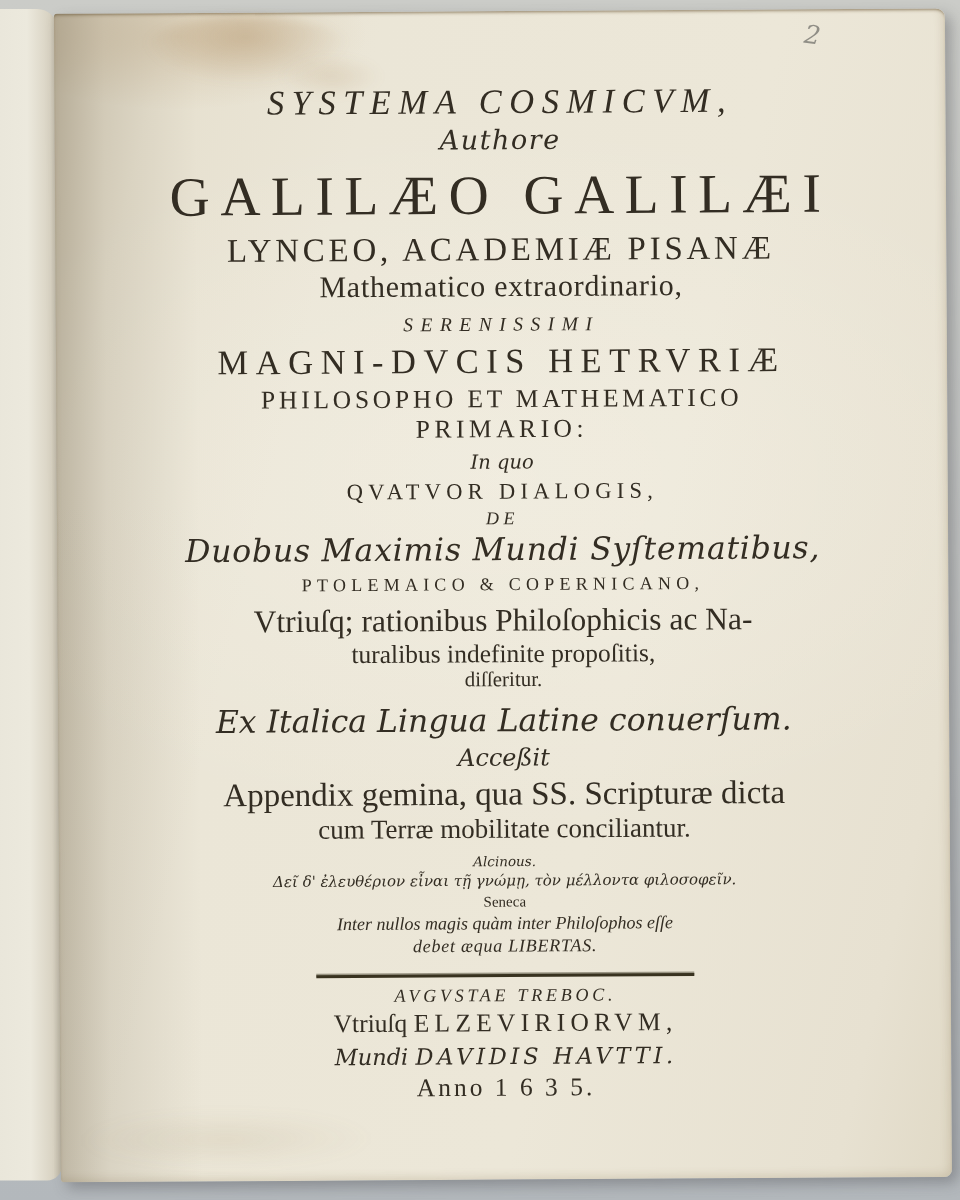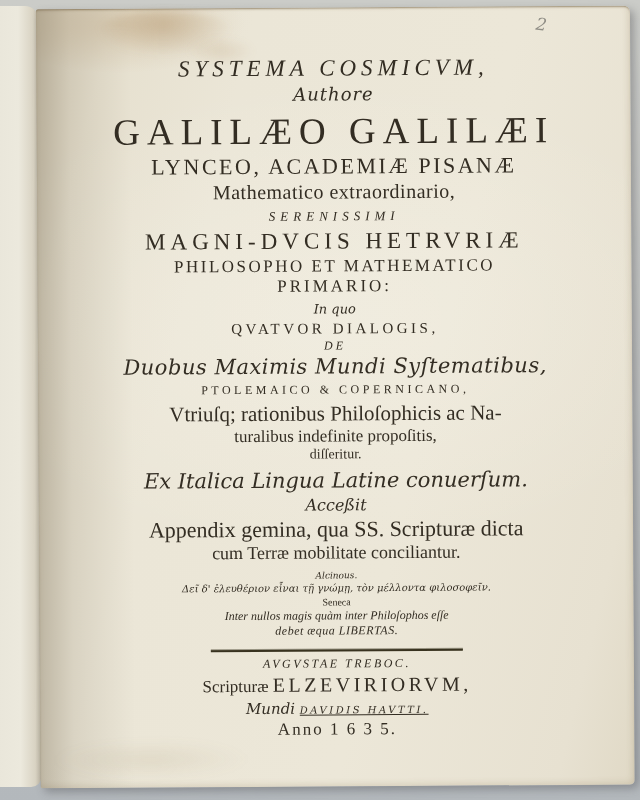--- a/index.html
+++ b/index.html
@@ -76,23 +76,23 @@
   .l-append2    {margin-top:0px; font:normal 18px/1.15 "Liberation Serif",serif;}
   .l-alcinous   {margin-top:8px; font:italic 9px/1.2 "DejaVu Serif",serif;}
   .l-greek      {margin-top:0px; font:italic 10px/1.3 "DejaVu Serif",serif;}
   .l-seneca     {margin-top:2px; font:normal 10px/1.2 "Liberation Serif",serif;}
   .l-inter      {margin-top:0px; font:italic 12px/1.25 "Liberation Serif",serif;}
   .l-debet      {margin-top:0px; font:italic 12px/1.25 "Liberation Serif",serif;letter-spacing:0.5px;}
   .rule{margin:11px auto 0 auto;width:252px;height:2px;background:#38321f;
         box-shadow:0 -1px 0 rgba(56,50,31,0.45);}
   .l-place      {margin-top:5px; font:italic 12px/1.2 "Liberation Serif",serif;letter-spacing:2.5px;}
   .l-publisher  {margin-top:2px; font:normal 17px/1.2 "Liberation Serif",serif;}
-  .l-publisher .caps{font-size:20px;letter-spacing:3.5px;}
+  .l-publisher .caps{font-size:17px;letter-spacing:3.5px;}
   .l-printer    {margin-top:2px; font:italic 15px/1.2 "DejaVu Serif",serif;}
-  .l-printer .caps{font-size:10px;letter-spacing:2.5px;text-decoration:underline;}
+  .l-printer .caps{font-size:15px;letter-spacing:2.5px;}
   .l-anno       {margin-top:2px; font:normal 17px/1.2 "Liberation Serif",serif;letter-spacing:2px;}
 </style>
 </head>
 <body>
 
 <div class="scene">
   <div class="endpaper"></div>
 
   <div class="page">
     <div class="gutter-shadow"></div>
@@ -126,18 +126,18 @@
       <div class="l-append2">cum Terræ mobilitate conciliantur.</div>
       <div class="l-alcinous">Alcinous.</div>
       <div class="l-greek">Δεῖ δ' ἐλευθέριον εἶναι τῇ γνώμῃ, τὸν μέλλοντα φιλοσοφεῖν.</div>
       <div class="l-seneca">Seneca</div>
       <div class="l-inter">Inter nullos magis quàm inter Philoſophos eſſe</div>
       <div class="l-debet">debet æqua LIBERTAS.</div>
 
       <div class="rule"></div>
 
       <div class="l-place">AVGVSTAE TREBOC.</div>
-      <div class="l-publisher"><span>Scripturæ </span><span class="caps">ELZEVIRIORVM,</span></div>
+      <div class="l-publisher"><span>Vtriuſq </span><span class="caps">ELZEVIRIORVM,</span></div>
       <div class="l-printer"><span>Mundi </span><span class="caps">DAVIDIS HAVTTI.</span></div>
       <div class="l-anno">Anno 1 6 3 5.</div>
     </div>
   </div>
 </div>
 
 </body></html>

